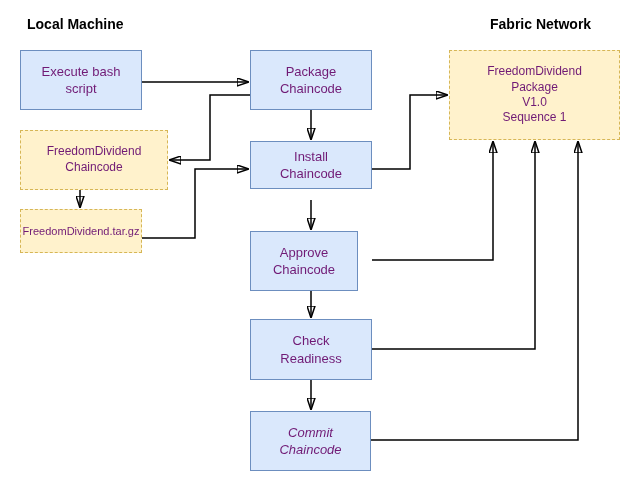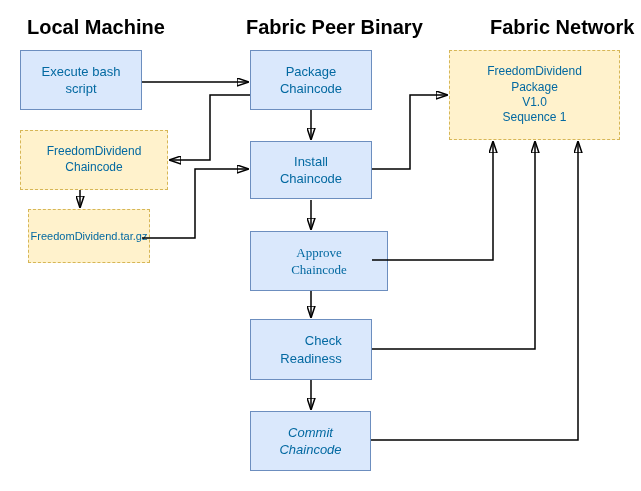--- a/index.html
+++ b/index.html
@@ -10,54 +10,54 @@
   #canvas {
     position: relative;
     width: 641px;
     height: 491px;
     background: #ffffff;
     font-family: "Liberation Sans", sans-serif;
     overflow: hidden;
   }
   .col-title {
     position: absolute;
-    font-size: 20px;
+    font-size: 14px;
     font-weight: bold;
     color: #000000;
     white-space: nowrap;
   }
   .node {
     position: absolute;
     box-sizing: border-box;
     display: flex;
     align-items: center;
     justify-content: center;
     text-align: center;
     white-space: pre-line;
-    color: #0369a1;
+    color: #701a75;
     z-index: 1;
     line-height: 1.32;
   }
   .node.blue {
     background: #dae8fc;
     border: 1px solid #6c8ebf;
     font-size: 13px;
   }
   .node.yellow {
     background: #fff2cc;
     border: 1px dashed #d6b656;
     text-align: center;
   }
   #node-execute-bash        { left: 20px;  top: 50px;  width: 122px; height: 60px; }
   #node-fd-chaincode        { left: 20px;  top: 130px; width: 148px; height: 60px; font-size: 12px; }
-  #node-fd-targz            { left: 20px;  top: 209px; width: 122px; height: 54px; font-size: 11px; margin-left: 8px; }
+  #node-fd-targz            { left: 20px;  top: 209px; width: 122px; height: 44px; font-size: 11px; }
   #node-package-chaincode   { left: 250px; top: 50px;  width: 122px; height: 60px; }
-  #node-install-chaincode   { left: 250px; top: 141px; width: 122px; height: 58px; }
-  #node-approve-chaincode   { left: 250px; top: 231px; width: 138px; height: 60px; font-family: Liberation Serif, serif; }
-  #node-check-readiness     { left: 250px; top: 319px; width: 122px; height: 61px; text-align: right; }
+  #node-install-chaincode   { left: 250px; top: 141px; width: 122px; height: 48px; }
+  #node-approve-chaincode   { left: 250px; top: 231px; width: 108px; height: 60px; }
+  #node-check-readiness     { left: 250px; top: 319px; width: 122px; height: 61px; }
   #node-commit-chaincode    { left: 250px; top: 411px; width: 121px; height: 60px; font-style: italic; }
   #node-fabric-network-pkg  { left: 449px; top: 50px;  width: 171px; height: 90px; font-size: 12px; line-height: 1.28; }
   #title-local-machine      { left: 27px;  top: 16px; }
   #title-fabric-peer-binary { left: 246px; top: 16px; }
   #title-fabric-network     { left: 478px; top: 16px; margin-left: 12px; }
   #connectors {
     position: absolute;
     left: 0; top: 0;
     width: 641px;
     height: 491px;
@@ -69,21 +69,20 @@
     stroke: #000000;
     stroke-width: 1.5;
   }
 </style>
 </head>
 <body>
 
 <div id="canvas">
 
   <div class="col-title" id="title-local-machine">Local Machine</div>
-  <div class="col-title" id="title-fabric-peer-binary">Fabric Peer Binary</div>
   <div class="col-title" id="title-fabric-network">Fabric Network</div>
 
   <div class="node blue" id="node-execute-bash">Execute bash
 script</div>
 
   <div class="node yellow" id="node-fd-chaincode">FreedomDividend
 Chaincode</div>
 
   <div class="node yellow" id="node-fd-targz">FreedomDividend.tar.gz</div>
 

